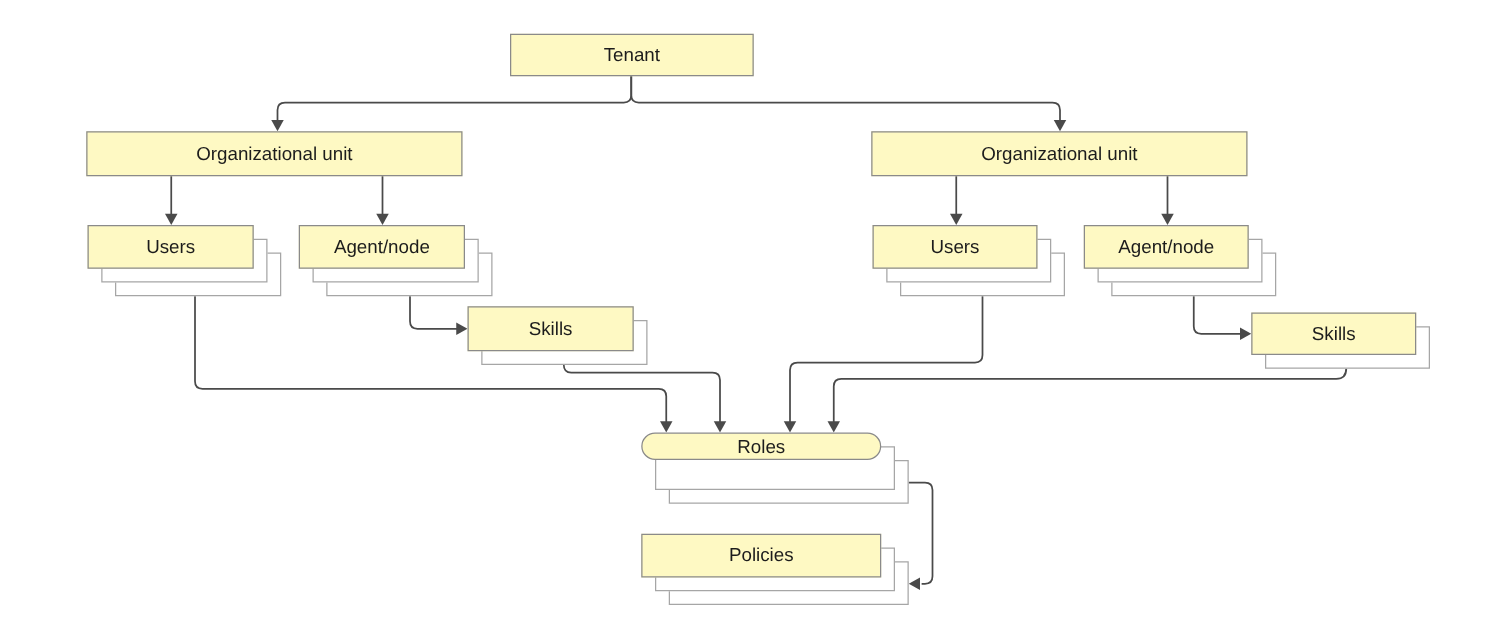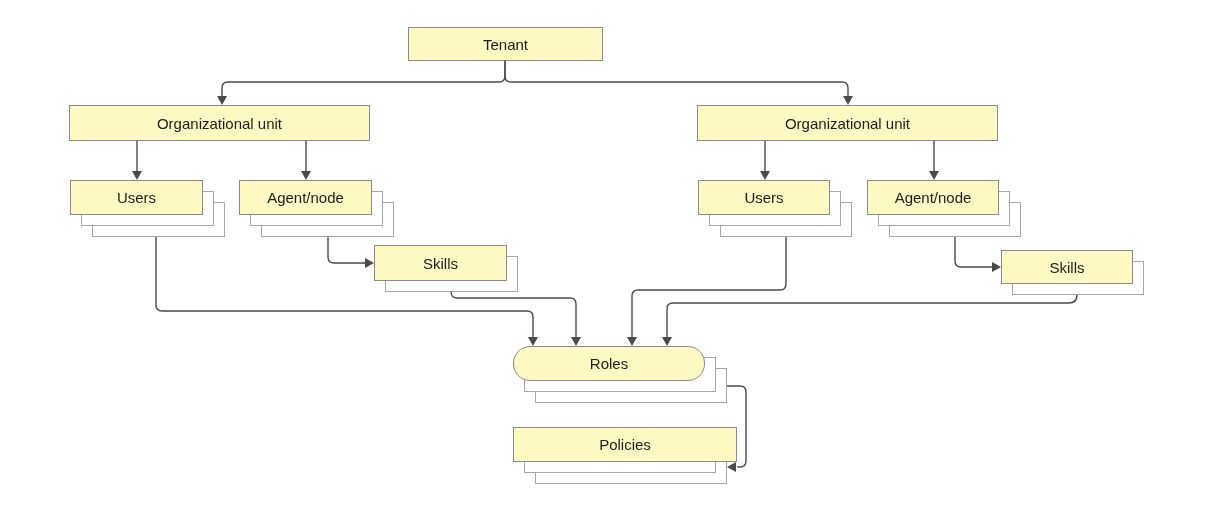--- a/index.html
+++ b/index.html
@@ -122,22 +122,22 @@
       <div class="stack-layer" style="left: 385px; top: 256px; width: 133px; height: 36px;"></div>
       <div class="node-box" style="left: 374px; top: 245px; width: 133px; height: 36px;">
         <span class="node-label">Skills</span>
       </div>
       <div class="stack-layer" style="left: 1012px; top: 261px; width: 132px; height: 34px;"></div>
       <div class="node-box" style="left: 1001px; top: 250px; width: 132px; height: 34px;">
         <span class="node-label">Skills</span>
       </div>
       <div class="stack-layer" style="left: 535px; top: 368px; width: 192px; height: 35px;"></div>
       <div class="stack-layer" style="left: 524px; top: 357px; width: 192px; height: 35px;"></div>
-      <div class="node-box" style="left: 513px; top: 346px; width: 192px; height: 35px; border-radius: 17px;">
+      <div class="node-box" style="left: 513px; top: 346px; width: 192px; height: 22px; border-radius: 17px;">
         <span class="node-label">Roles</span>
       </div>
       <div class="stack-layer" style="left: 535px; top: 449px; width: 192px; height: 35px;"></div>
       <div class="stack-layer" style="left: 524px; top: 438px; width: 192px; height: 35px;"></div>
-      <div class="node-box" style="left: 513px; top: 427px; width: 224px; height: 35px;">
+      <div class="node-box" style="left: 513px; top: 427px; width: 192px; height: 35px;">
         <span class="node-label">Policies</span>
       </div>
     </div>
 </div>
 
 </body></html>

